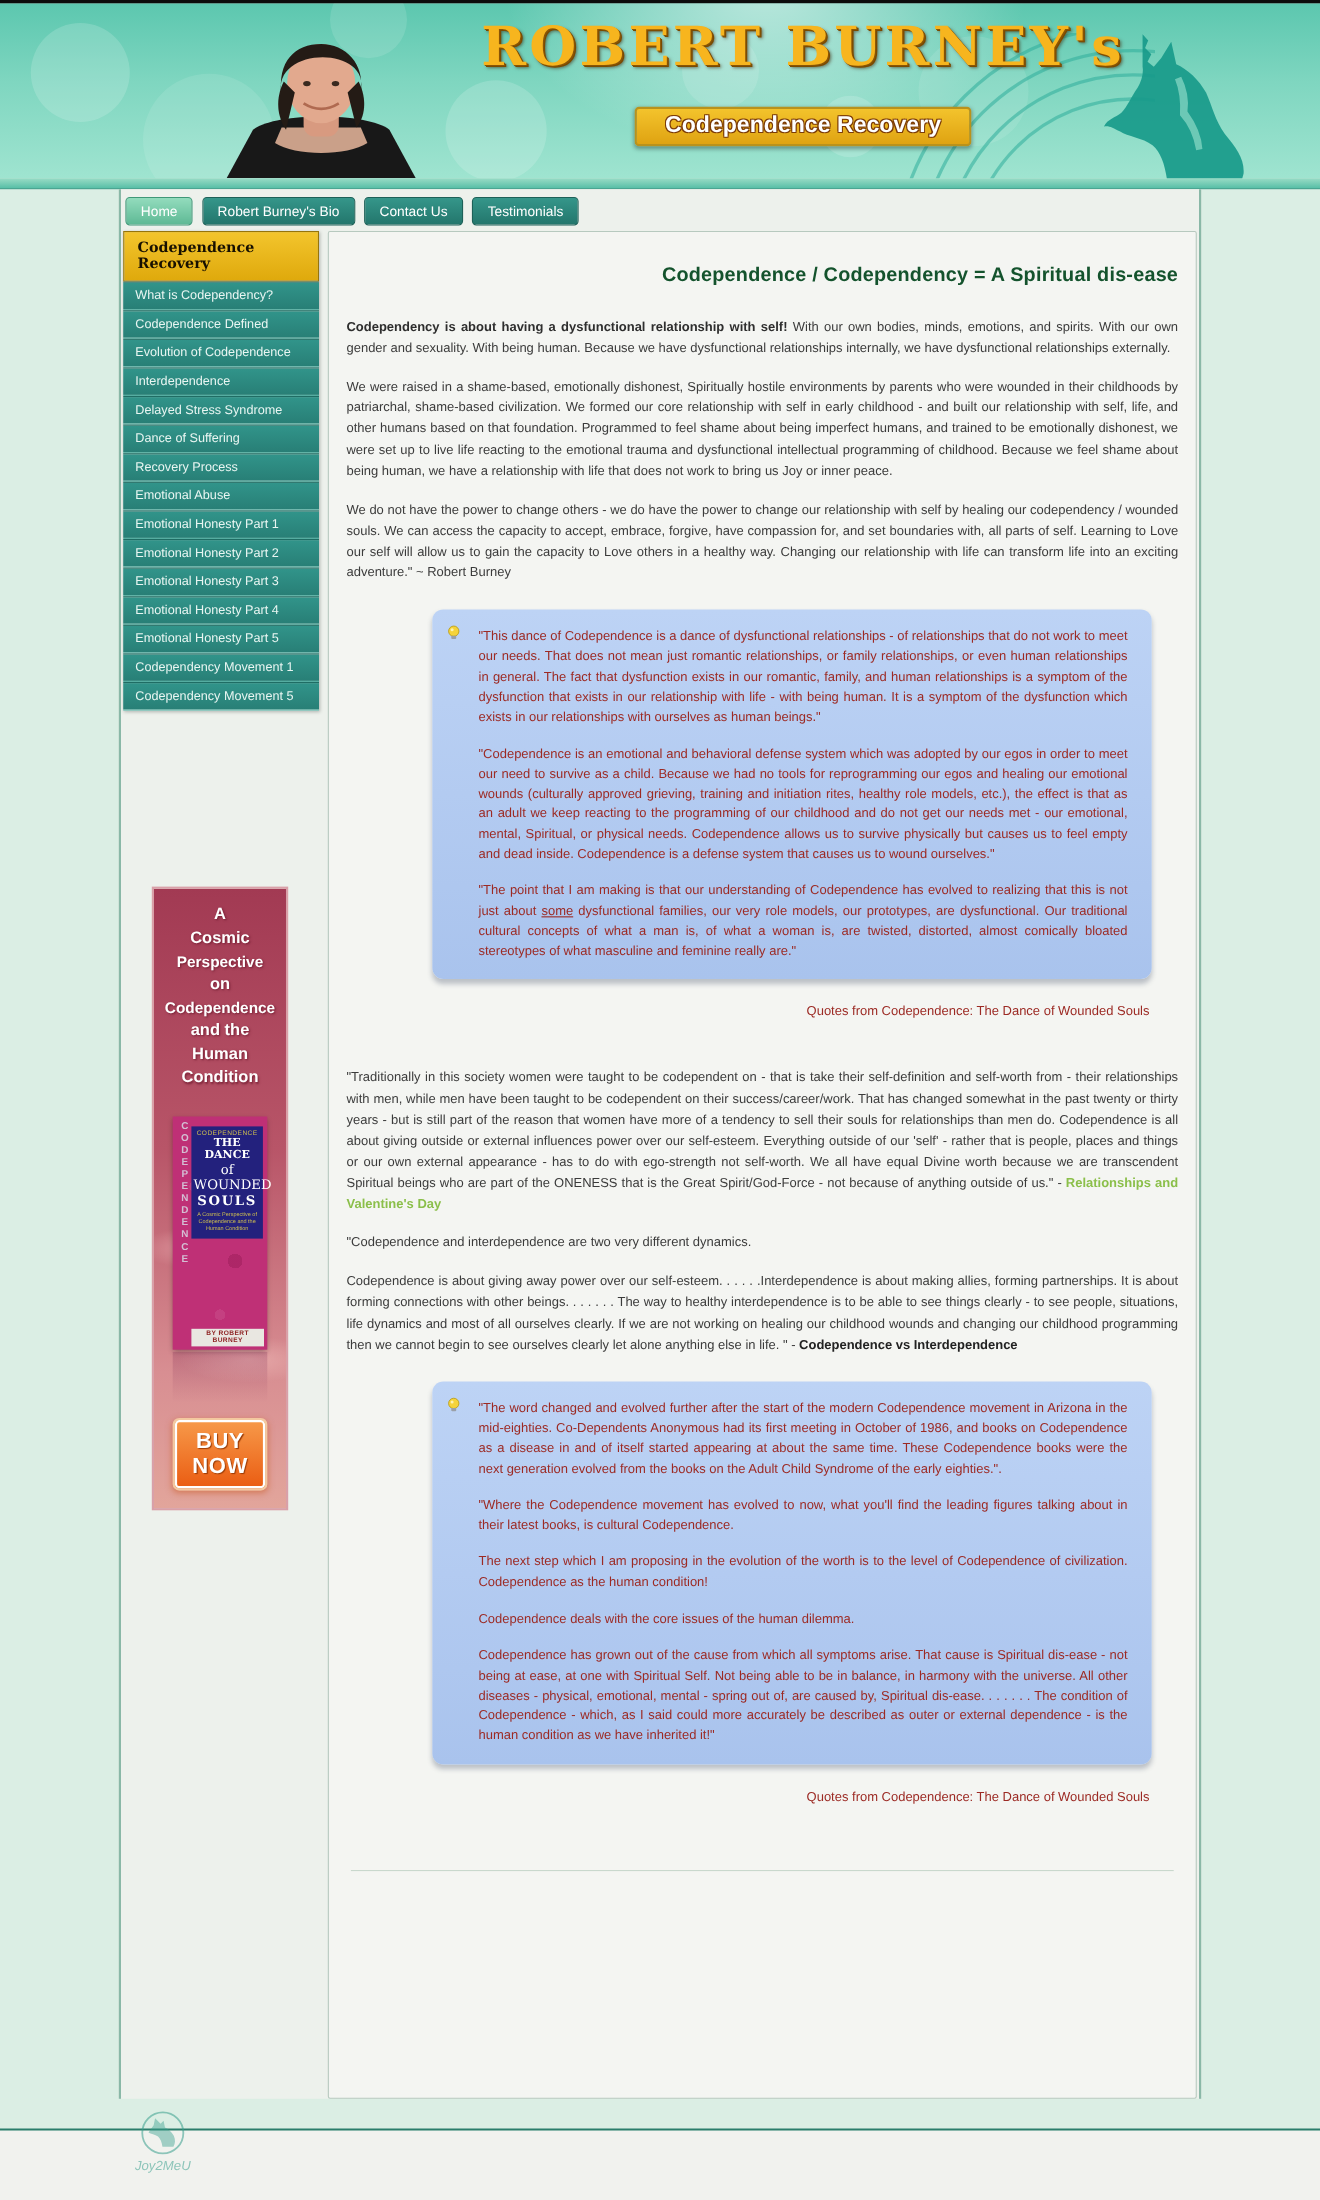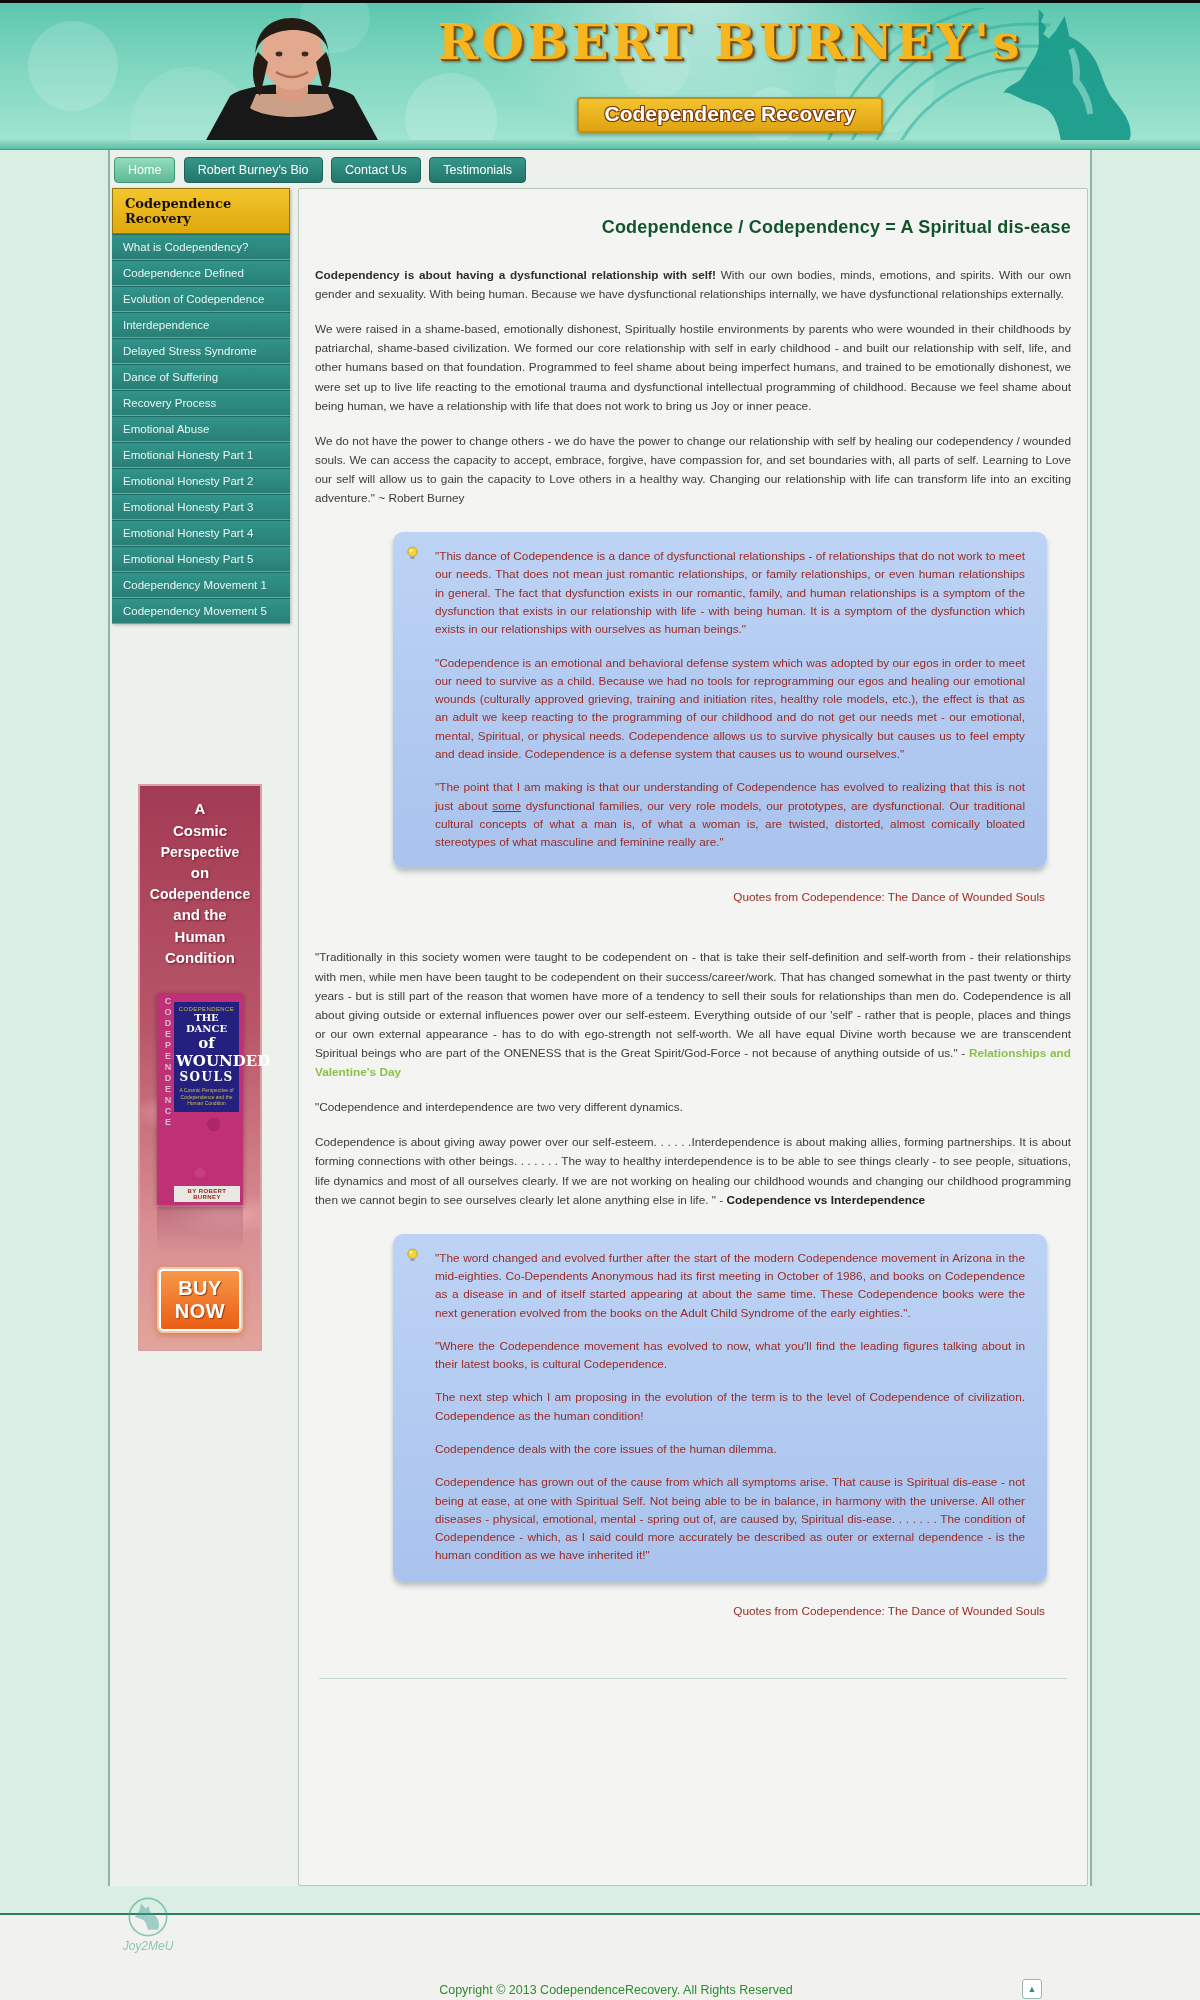--- a/index.html
+++ b/index.html
@@ -4,21 +4,21 @@
 <style>
   * { margin:0; padding:0; box-sizing:border-box; }
   html,body { width:1200px; }
   body {
     font-family:"Liberation Sans", sans-serif;
     background:#dbeee4;
     color:#3b3b3b;
   }
   
   header {
-    position:relative; height:140px; overflow:hidden;
+    position:relative; height:162px; overflow:hidden;
     background:linear-gradient(180deg,#5cc7af 0%,#7fd6c0 45%,#9fe4d0 100%);
     border-top:3px solid #0c0c0c;
   }
   .header-glow { position:absolute; inset:0;
     background:radial-gradient(ellipse 340px 220px at 58% -10%, rgba(255,255,255,.6), transparent 70%); }
   .bokeh { position:absolute; border-radius:50%; background:rgba(255,255,255,.16); }
   .b1{left:28px;top:18px;width:90px;height:90px;}
   .b2{left:130px;top:64px;width:120px;height:120px;background:rgba(255,255,255,.1);}
   .b3{left:405px;top:70px;width:92px;height:92px;}
   .b4{left:620px;top:26px;width:70px;height:70px;background:rgba(255,255,255,.12);}
@@ -90,21 +90,21 @@
       radial-gradient(circle 8px at 50% 85%, rgba(255,255,255,.08) 60%, transparent 61%),
       #bf3076;
     box-shadow:0 2px 5px rgba(0,0,0,.35); }
   .book-spine { position:absolute; left:1px; top:3px; height:196px; width:15px;
     writing-mode:vertical-rl; text-orientation:upright;
     font-size:9px; font-weight:bold; color:rgba(215,215,228,.85); letter-spacing:1px; }
   .book-panel { position:absolute; left:17px; top:9px; right:4px;
     background:#23217d; padding:4px 2px 5px; text-align:center; color:#fff; }
   .bp-series { font-size:6px; color:#cdbd50; letter-spacing:.4px; }
   .bp-t1 { font-family:"DejaVu Serif", serif; font-size:10px; font-weight:bold; }
-  .bp-t2 { font-family:"DejaVu Serif", serif; font-size:15px; font-weight:bold; }
+  .bp-t2 { font-family:"DejaVu Serif", serif; font-size:12px; font-weight:normal; }
   .bp-t3 { font-family:"DejaVu Serif", serif; font-size:12px; font-weight:bold; letter-spacing:1.5px; }
   .bp-sub { font-size:5px; color:#cdbd50; margin-top:3px; line-height:1.3; }
   .book-author { position:absolute; left:17px; right:3px; bottom:3px;
     background:#e9e7e1; color:#8c1f1f; font-size:6px; font-weight:bold;
     text-align:center; padding:2px 0; letter-spacing:.4px; }
   .book-reflect { width:86px; height:46px; margin:2px auto 0; opacity:.45;
     background:linear-gradient(180deg, rgba(110,20,70,.5), rgba(110,20,70,0)); }
   .buy-btn { display:block; width:86px; margin:14px auto 12px; padding:8px 0;
     text-align:center; font-size:20px; font-weight:bold; color:#fff;
     letter-spacing:.5px; text-shadow:1px 1px 1px #9a3a05;
@@ -278,21 +278,21 @@
       <p class="para"><span>Codependence is about giving away power over our self-esteem. . . . . .Interdependence is about making allies, forming partnerships. It is about forming connections with other beings. . . . . . . The way to healthy interdependence is to be able to see things clearly - to see people, situations, life dynamics and most of all ourselves clearly. If we are not working on healing our childhood wounds and changing our childhood programming then we cannot begin to see ourselves clearly let alone anything else in life. " - </span><a class="link-bold">Codependence vs Interdependence</a></p>
 
       <div class="quote-box">
         <svg class="bulb" viewBox="0 0 16 16">
           <circle cx="8" cy="6.2" r="5" fill="#f5d33a" stroke="#b99a10" stroke-width=".8"></circle>
           <rect x="5.6" y="10.6" width="4.8" height="3.2" rx="1" fill="#9aa0a8"></rect>
           <circle cx="6.4" cy="4.8" r="1.5" fill="#fdf2b0"></circle>
         </svg>
         <p class="qpara">"The word changed and evolved further after the start of the modern Codependence movement in Arizona in the mid-eighties. Co-Dependents Anonymous had its first meeting in October of 1986, and books on Codependence as a disease in and of itself started appearing at about the same time. These Codependence books were the next generation evolved from the books on the Adult Child Syndrome of the early eighties.".</p>
         <p class="qpara">"Where the Codependence movement has evolved to now, what you'll find the leading figures talking about in their latest books, is cultural Codependence.</p>
-        <p class="qpara">The next step which I am proposing in the evolution of the term is to the level of Codependence of civilization. Codependence as the human condition!</p>
+        <p class="qpara">The next step which I am proposing in the evolution of the worth is to the level of Codependence of civilization. Codependence as the human condition!</p>
         <p class="qpara">Codependence deals with the core issues of the human dilemma.</p>
         <p class="qpara">Codependence has grown out of the cause from which all symptoms arise.  That cause is Spiritual dis-ease - not being at ease, at one with Spiritual Self.  Not being able to be in balance, in harmony with the universe.  All other diseases - physical, emotional, mental - spring out of, are caused by, Spiritual dis-ease. . . . . . . The condition of Codependence - which, as I said could more accurately be described as outer or external dependence - is the human condition as we have inherited it!"</p>
       </div>
 
       <div class="attribution">Quotes from Codependence: The Dance of Wounded Souls</div>
 
       <hr class="panel-rule">
     </div>
   </div>
 </div>

